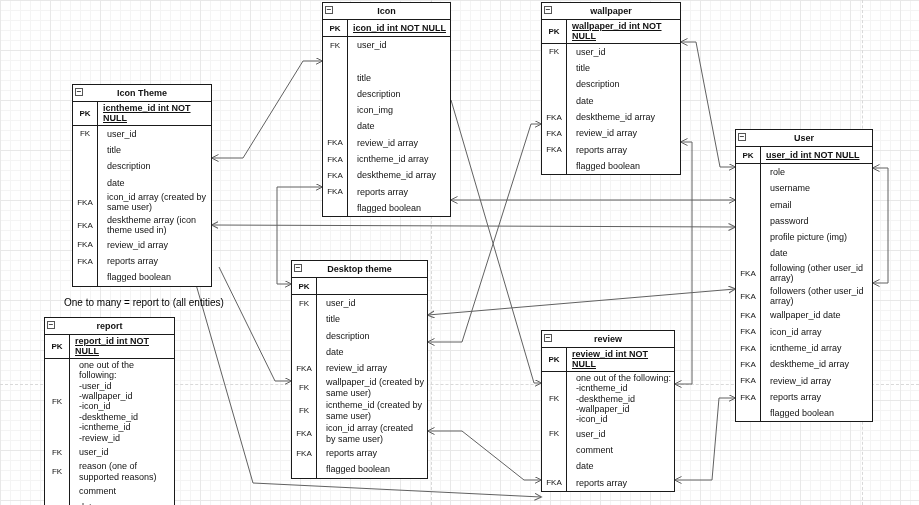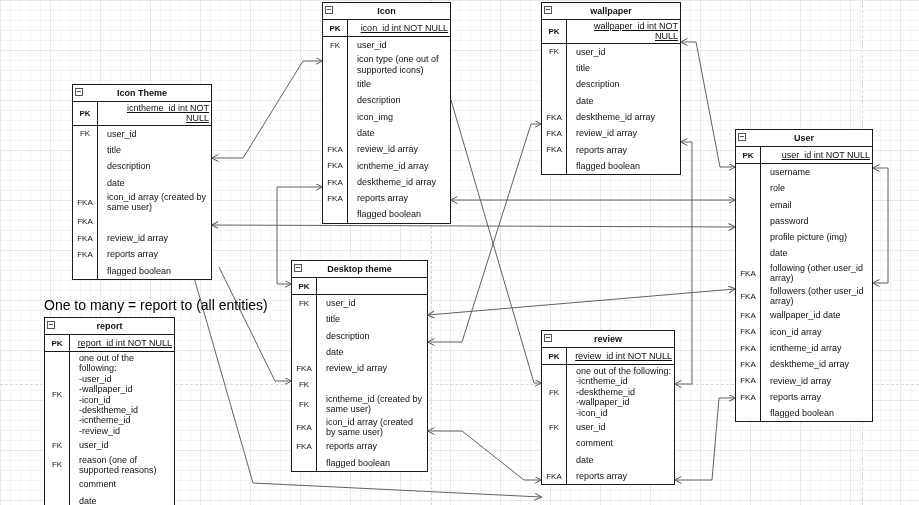--- a/index.html
+++ b/index.html
@@ -37,23 +37,23 @@
   }
   .row{display:flex;align-items:center;min-height:16.3px;box-sizing:border-box;}
   .row .key{
     flex:0 0 24px;text-align:center;font-size:8px;color:#111;
     align-self:stretch;display:flex;align-items:center;justify-content:center;
     border-right:1px solid #1a1a1a;
   }
   .row .lbl{flex:1;padding:1px 2px 1px 9px;line-height:10.4px;}
   .pkrow{min-height:17px;border-bottom:1px solid #1a1a1a;}
   .pkrow .key{font-weight:bold;text-align:right;}
-  .pkrow .lbl{font-weight:normal;text-decoration:underline;padding-left:5px;text-align:right;}
+  .pkrow .lbl{font-weight:bold;text-decoration:underline;padding-left:5px;}
   .note{
-    position:absolute;font-size:14px;color:#000;white-space:nowrap;
+    position:absolute;font-size:10px;color:#000;white-space:nowrap;margin-left:20px;
   }
 </style>
 </head>
 <body>
 
 <div id="canvas">
 
   <div class="guide-v" style="left:431px"></div>
   <div class="guide-v" style="left:862px"></div>
   <div class="guide-h" style="top:384px"></div>
@@ -106,20 +106,21 @@
         <div class="row">
           <span class="key"></span>
           <span class="lbl">date</span>
         </div>
         <div class="row">
           <span class="key">FKA</span>
           <span class="lbl">icon_id array (created by same user)</span>
         </div>
         <div class="row">
           <span class="key">FKA</span>
+          <span class="lbl">desktheme array (icon theme used in)</span>
         </div>
         <div class="row">
           <span class="key">FKA</span>
           <span class="lbl">review_id array</span>
         </div>
         <div class="row">
           <span class="key">FKA</span>
           <span class="lbl">reports array</span>
         </div>
         <div class="row">
@@ -132,21 +133,20 @@
         <div class="row pkrow">
           <span class="key">PK</span>
           <span class="lbl">icon_id int NOT NULL</span>
         </div>
         <div class="row">
           <span class="key">FK</span>
           <span class="lbl">user_id</span>
         </div>
         <div class="row">
           <span class="key"></span>
-          <span class="lbl">icon type (one out of supported icons)</span>
         </div>
         <div class="row">
           <span class="key"></span>
           <span class="lbl">title</span>
         </div>
         <div class="row">
           <span class="key"></span>
           <span class="lbl">description</span>
         </div>
         <div class="row">
@@ -218,25 +218,25 @@
         </div>
       </div>
       <div class="ertable" style="left: 735px; top: 129px; width: 138px;">
         <div class="hd"><span class="collapse">−</span><span>User</span></div>
         <div class="row pkrow">
           <span class="key">PK</span>
           <span class="lbl">user_id int NOT NULL</span>
         </div>
         <div class="row">
           <span class="key"></span>
+          <span class="lbl">role</span>
+        </div>
+        <div class="row">
+          <span class="key"></span>
           <span class="lbl">username</span>
-        </div>
-        <div class="row">
-          <span class="key"></span>
-          <span class="lbl">role</span>
         </div>
         <div class="row">
           <span class="key"></span>
           <span class="lbl">email</span>
         </div>
         <div class="row">
           <span class="key"></span>
           <span class="lbl">password</span>
         </div>
         <div class="row">
@@ -304,20 +304,21 @@
         <div class="row">
           <span class="key"></span>
           <span class="lbl">date</span>
         </div>
         <div class="row">
           <span class="key">FKA</span>
           <span class="lbl">review_id array</span>
         </div>
         <div class="row">
           <span class="key">FK</span>
+          <span class="lbl">wallpaper_id (created by same user)</span>
         </div>
         <div class="row">
           <span class="key">FK</span>
           <span class="lbl">icntheme_id (created by same user)</span>
         </div>
         <div class="row">
           <span class="key">FKA</span>
           <span class="lbl">icon_id array (created by same user)</span>
         </div>
         <div class="row">

